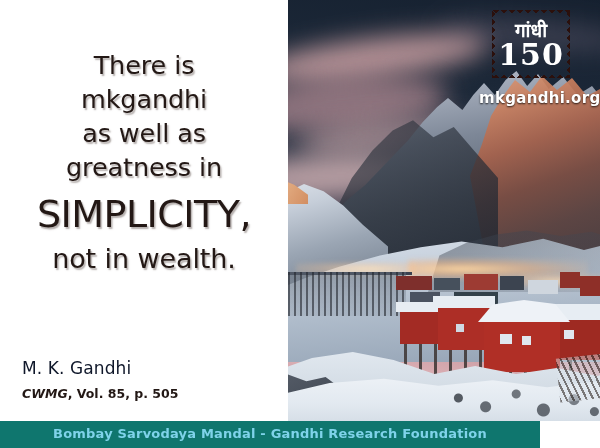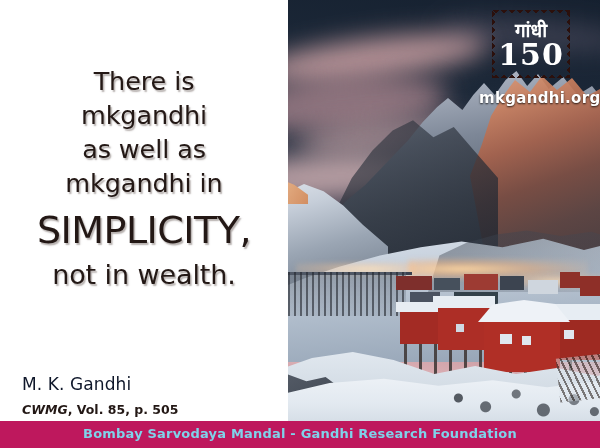--- a/index.html
+++ b/index.html
@@ -13,21 +13,21 @@
     height: 448px;
     overflow: hidden;
     background: #ffffff;
     font-family: "DejaVu Sans", "Liberation Sans", sans-serif;
   }
 
   
   .quote-panel {
     position: absolute;
     left: 0;
-    top: 16px;
+    top: 0;
     width: 236px;
     height: 421px;
     background: #ffffff;
   }
   .quote-block {
     position: absolute;
     left: 0;
     top: 48px;
     width: 288px;
     text-align: center;
@@ -384,23 +384,23 @@
     letter-spacing: 0.3px;
     text-shadow: 0 1px 2px rgba(0,0,0,0.8);
     white-space: nowrap;
   }
 
   
   .footer {
     position: absolute;
     left: 0;
     top: 421px;
-    width: 600px;
+    width: 540px;
     height: 27px;
-    background: #be185d;
+    background: #0f766e;
   }
   .footer-text {
     position: absolute;
     left: 0; right: 0; top: 5px;
     text-align: center;
     color: #7fd3ea;
     font-size: 13px;
     font-weight: bold;
     letter-spacing: 0.2px;
     white-space: nowrap;
@@ -410,21 +410,21 @@
 <body>
 
 <div id="poster">
 
   <div class="quote-panel">
 
     <div class="quote-block">
       <div class="q-line">There is</div>
       <div class="q-line">mkgandhi</div>
       <div class="q-line">as well as</div>
-      <div class="q-line">mkgandhi in</div>
+      <div class="q-line">greatness in</div>
       <div class="q-line big">SIMPLICITY,</div>
       <div class="q-line last">not in wealth.</div>
     </div>
 
     <div class="author">M. K. Gandhi</div>
 
     <div class="citation"><span class="work">CWMG</span><span>, Vol. 85, p. 505</span></div>
   </div>
 
   <div class="photo">

